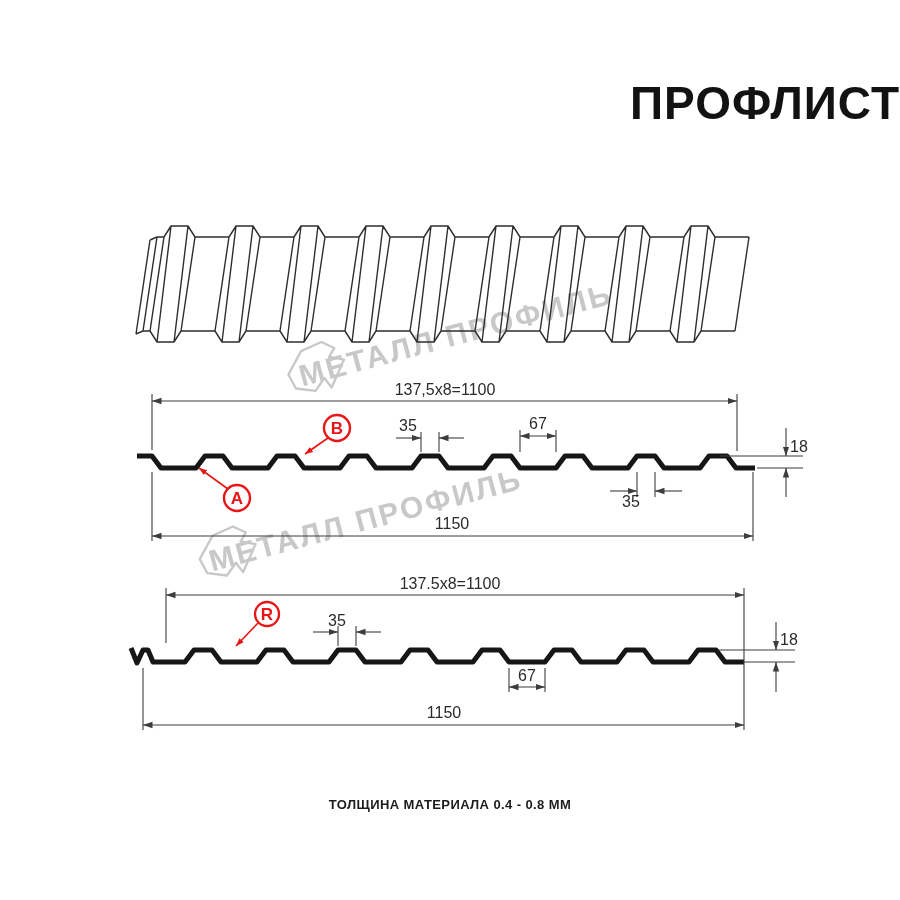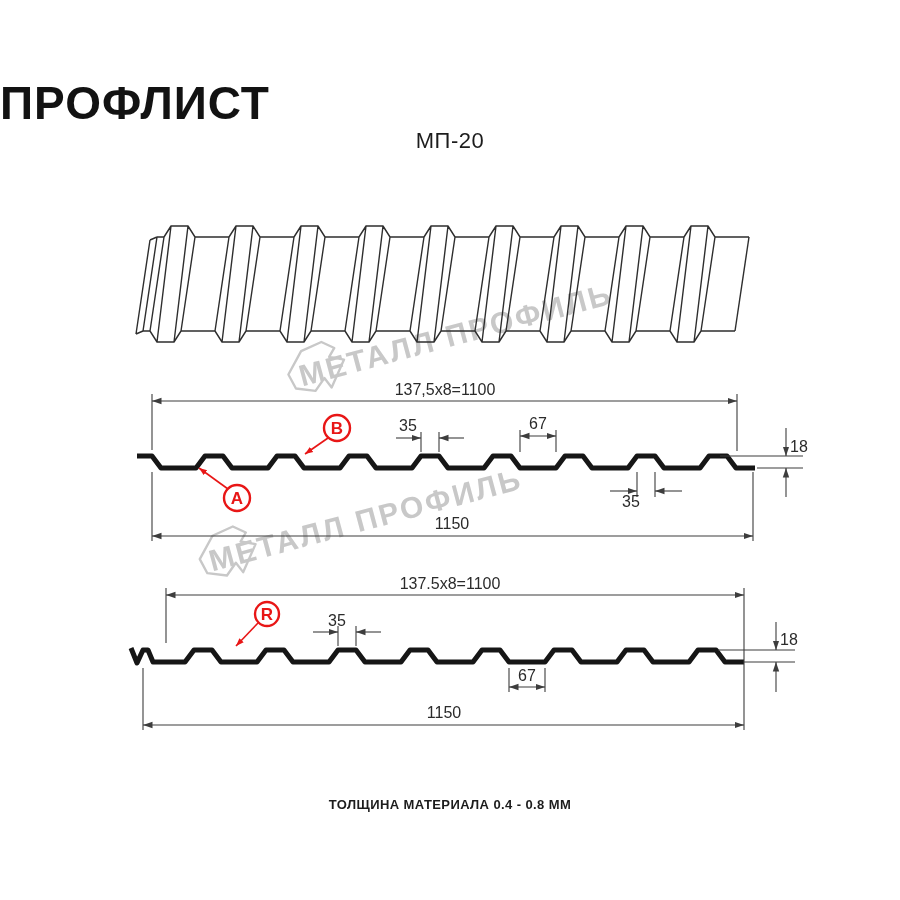--- a/index.html
+++ b/index.html
@@ -1,18 +1,18 @@
 <!DOCTYPE html>
 <html><head>
 <meta charset="utf-8">
 <style>
   html,body{margin:0;padding:0;background:#ffffff;}
   .page{position:relative;width:900px;height:900px;background:#fff;overflow:hidden;
         font-family:"Liberation Sans",sans-serif;}
-  .page-title{position:absolute;left:0;right:0;top:76px;text-align:left;
+  .page-title{position:absolute;left:0;right:0;top:76px;text-align:right;
         font-size:46px;font-weight:800;letter-spacing:1px;color:#121212;}
   .page-subtitle{position:absolute;left:0;right:0;top:128px;text-align:center;
         font-size:22px;font-weight:500;letter-spacing:0.5px;color:#1c1c1c;}
   .footer-note{position:absolute;left:0;right:0;top:797px;text-align:center;
         font-size:13px;font-weight:600;letter-spacing:0.4px;color:#1c1c1c;}
   .watermark{position:absolute;display:flex;align-items:center;height:60px;
         transform:rotate(-15deg);transform-origin:0 50%;color:#c8c8c8;}
   .watermark .wm-text{font-size:30px;font-weight:700;letter-spacing:2.5px;
         white-space:nowrap;margin-left:12px;}
   .wm1{left:288px;top:350px;}
@@ -39,21 +39,20 @@
     <span class="wm-text">МЕТАЛЛ ПРОФИЛЬ</span>
   </div>
   <div class="watermark wm2">
     <svg width="67" height="55" viewBox="0 0 70 60">
       <path d="M6 44 L2 27 L22 6 L46 2 L58 12 L50 20 L65 27 L44 53 L39 41 L26 52 Z" fill="none" stroke="#c8c8c8" stroke-width="2.6" stroke-linejoin="round"></path>
     </svg>
     <span class="wm-text">МЕТАЛЛ ПРОФИЛЬ</span>
   </div>
 
   <div class="page-title">ПРОФЛИСТ</div>
-  <div class="page-subtitle">МП-20</div>
   <div class="footer-note">ТОЛЩИНА МАТЕРИАЛА 0.4 - 0.8 ММ</div>
 
   <svg width="900" height="900" viewBox="0 0 900 900">
     <defs>
       <marker id="mA" viewBox="0 0 10 8" markerWidth="10" markerHeight="8" refX="9.5" refY="4" orient="auto-start-reverse" markerUnits="userSpaceOnUse">
         <path d="M0 0.8 L9.5 4 L0 7.2 Z" fill="#3d3d3d"></path>
       </marker>
       <marker id="mR" viewBox="0 0 9 8" markerWidth="9" markerHeight="8" refX="8" refY="4" orient="auto" markerUnits="userSpaceOnUse">
         <path d="M0 1 L8 4 L0 7 Z" fill="#e81616"></path>
       </marker>

